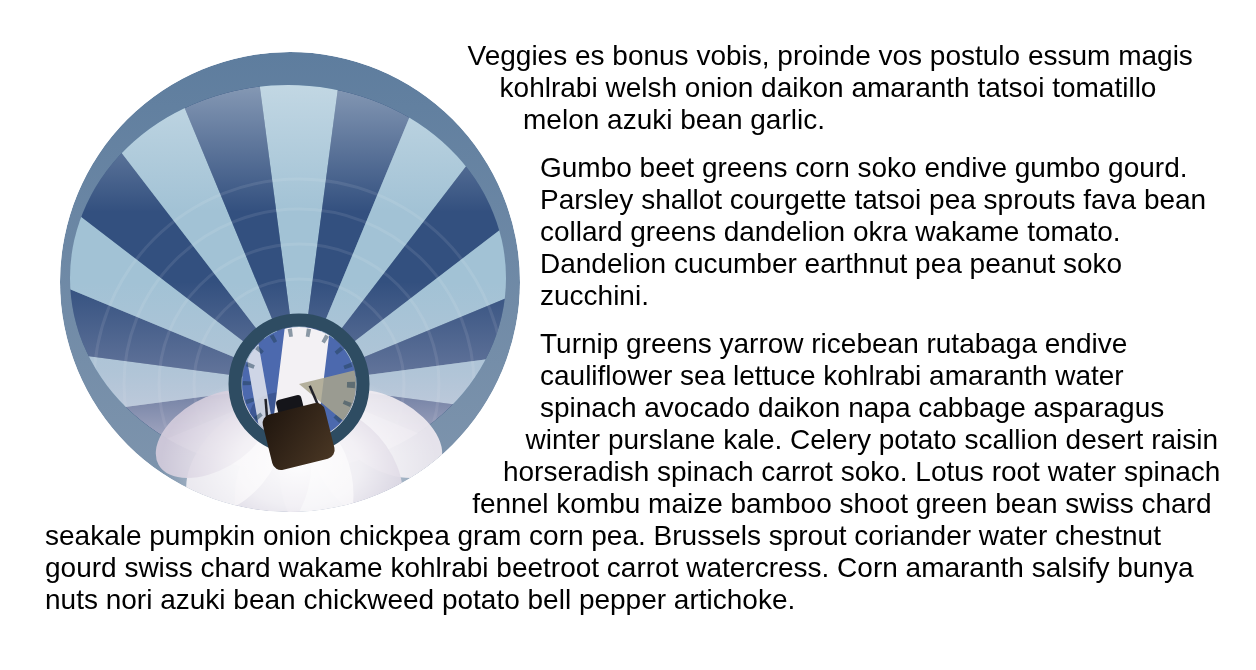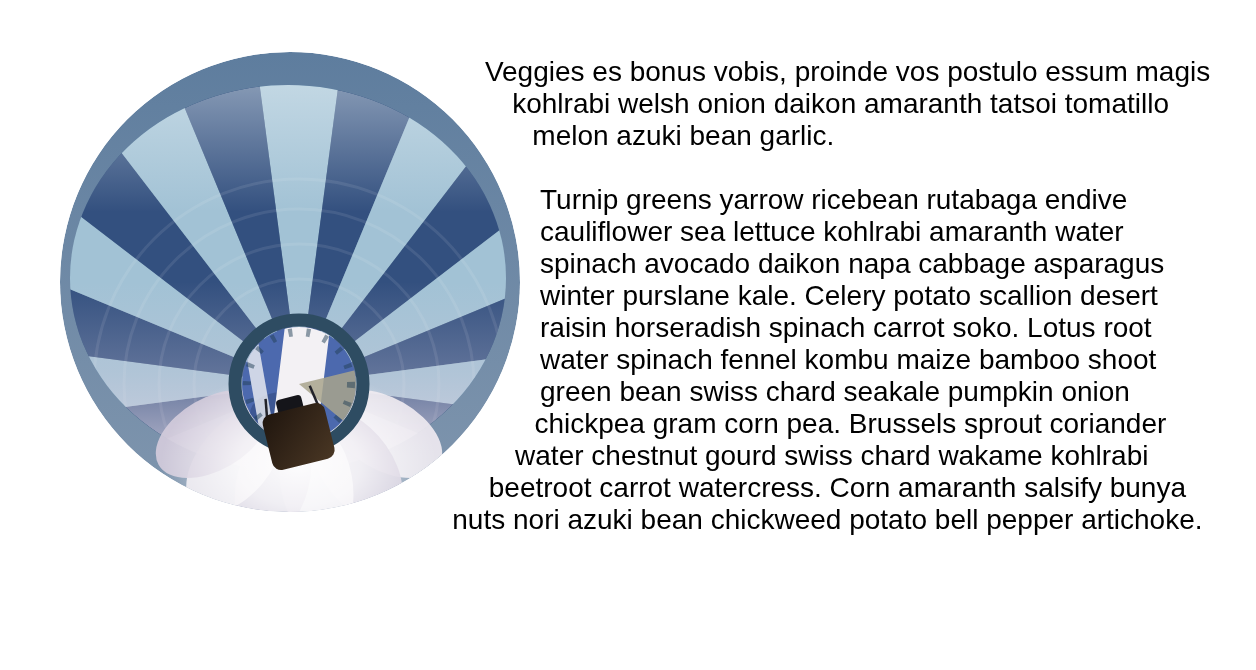--- a/index.html
+++ b/index.html
@@ -22,21 +22,21 @@
   .balloon-figure {
     float: left;
     width: 460px;
     height: 460px;
     margin: 28px 20px 0 15px;
     border-radius: 50%;
     overflow: hidden;
     shape-outside: circle(275px at 245px 258px);
   }
   .balloon-figure svg { display: block; width: 460px; height: 460px; }
-  p.copy { margin: 32px 0; }
+  p.copy { margin: 16px 0; }
 </style>
 </head>
 <body>
 
 <main class="page">
 
   <div class="balloon-figure" role="img" aria-label="Photograph of a blue and white striped hot air balloon seen from directly below, cropped to a circle">
     <svg viewBox="0 0 460 460" xmlns="http://www.w3.org/2000/svg">
       <defs>
         <clipPath id="outerClip">
@@ -142,15 +142,16 @@
           <line x1="216" y1="340" x2="212" y2="364" stroke="#23232a" stroke-width="2.5"></line>
           <line x1="262" y1="338" x2="266" y2="362" stroke="#23232a" stroke-width="2.5"></line>
           <rect x="225" y="344" width="26" height="16" rx="4" fill="#15151a"></rect>
           <rect x="207" y="356" width="64" height="57" rx="9" fill="url(#basketGrad)"></rect>
         </g>
       </g>
     </svg>
   </div>
 
   <p class="copy">Veggies es bonus vobis, proinde vos postulo essum magis kohlrabi welsh onion daikon amaranth tatsoi tomatillo melon azuki bean garlic.</p>
+  <p class="copy">Gumbo beet greens corn soko endive gumbo gourd. Parsley shallot courgette tatsoi pea sprouts fava bean collard greens dandelion okra wakame tomato. Dandelion cucumber earthnut pea peanut soko zucchini.</p>
   <p class="copy">Turnip greens yarrow ricebean rutabaga endive cauliflower sea lettuce kohlrabi amaranth water spinach avocado daikon napa cabbage asparagus winter purslane kale. Celery potato scallion desert raisin horseradish spinach carrot soko. Lotus root water spinach fennel kombu maize bamboo shoot green bean swiss chard seakale pumpkin onion chickpea gram corn pea. Brussels sprout coriander water chestnut gourd swiss chard wakame kohlrabi beetroot carrot watercress. Corn amaranth salsify bunya nuts nori azuki bean chickweed potato bell pepper artichoke.</p>
 
 </main>
 
 </body></html>

